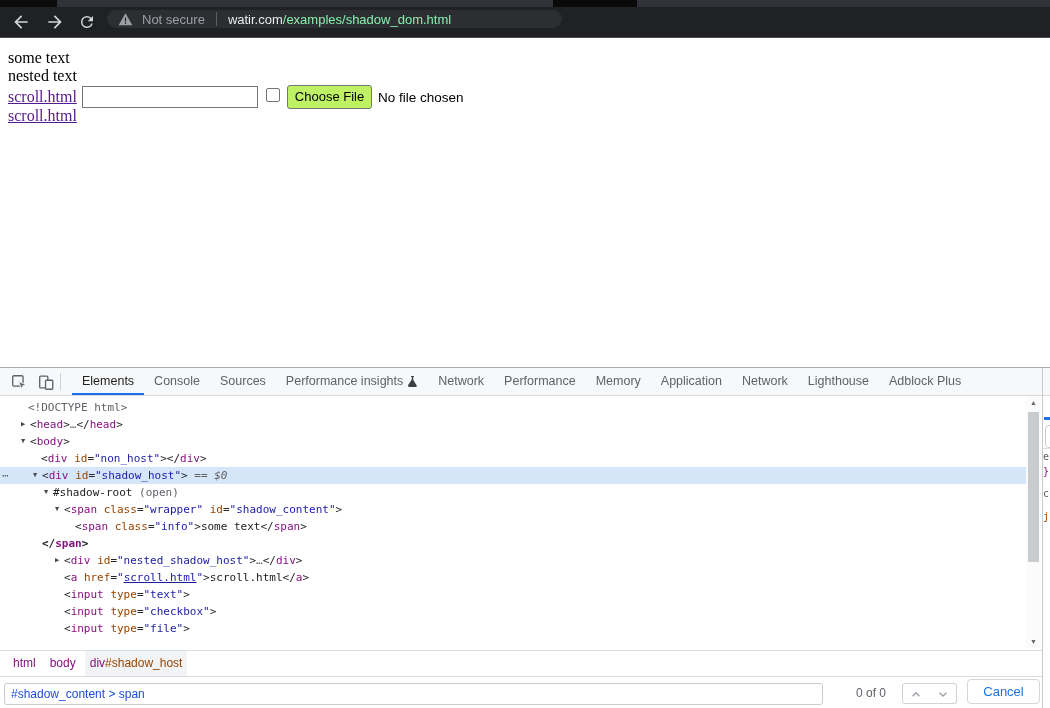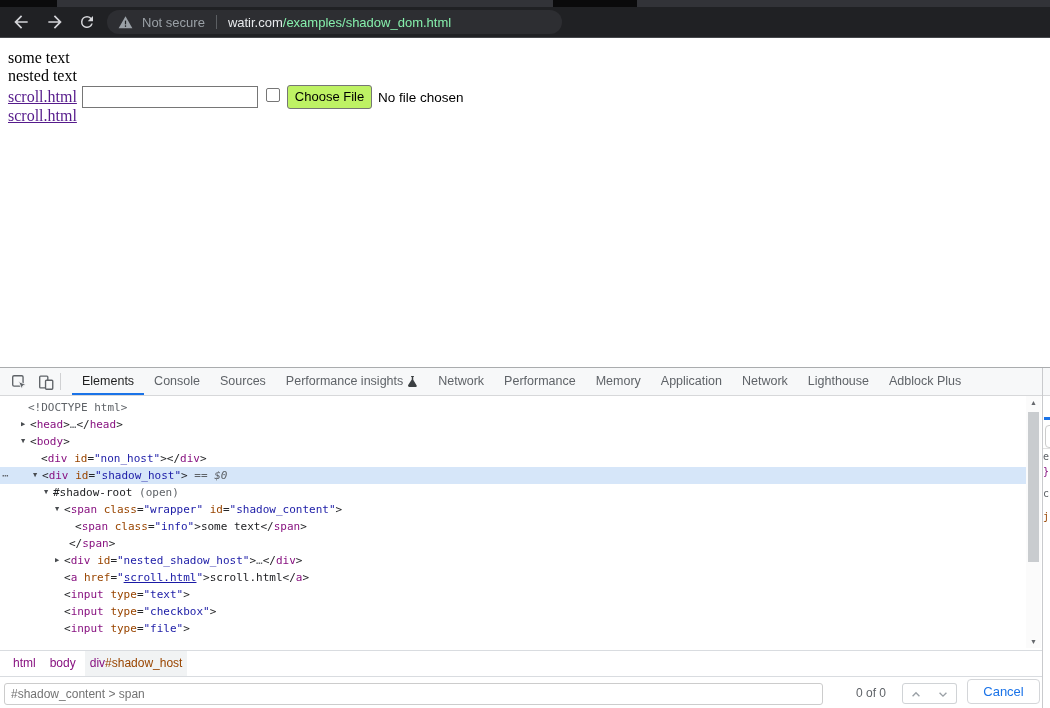--- a/index.html
+++ b/index.html
@@ -6,21 +6,21 @@
   body{width:1050px;height:708px;position:relative;overflow:hidden;background:#fff;
        font-family:"Liberation Sans",sans-serif;}
   .abs{position:absolute;}
 
   
   #top-strip{left:0;top:0;width:1050px;height:7px;background:#323338;}
   #strip-black-left{left:0;top:0;width:57px;height:7px;background:#0b0b0c;}
   #strip-black-tab{left:553px;top:0;width:84px;height:7px;background:#0a0a0b;}
   #toolbar{left:0;top:7px;width:1050px;height:30px;background:#202124;border-bottom:1px solid #45474b;}
   .nav-ic{position:absolute;top:4px;width:22px;height:22px;display:flex;align-items:center;justify-content:center;}
-  #omnibox{position:absolute;left:107px;top:3px;width:455px;height:24px;border-radius:12px;
+  #omnibox{position:absolute;left:107px;top:3px;width:455px;height:18px;border-radius:12px;
            background:#2d2e32;display:flex;align-items:center;color:#9aa0a6;font-size:13px;}
   #omnibox .warn{margin:0 9px 0 11px;display:flex;}
   #omnibox .divider{width:1px;height:14px;background:#5c5f63;margin:0 11px;}
   #omnibox .host{color:#e8eaed;}
   #omnibox .path{color:#86efac;}
 
   
   #page{left:0;top:38px;width:1050px;height:329px;background:#fff;}
   .serif{font-family:"Liberation Serif",serif;font-size:16px;color:#000;}
   .plink{font-family:"Liberation Serif",serif;font-size:16px;color:#551a8b;text-decoration:underline;cursor:pointer;}
@@ -77,21 +77,21 @@
   #crumb-bar{left:0;top:650px;width:1042px;height:26px;background:#fff;border-top:1px solid #d9dce0;
              box-sizing:border-box;display:flex;align-items:center;padding-left:8px;font-size:12px;}
   .crumb{height:25px;line-height:25px;padding:0 5px;margin-right:4px;white-space:nowrap;cursor:pointer;}
   .crumb.active{background:#f1f3f4;}
   .crumb .ct{color:var(--tag);}
   .crumb .ca{color:var(--attr);}
 
   
   #find-bar{left:0;top:676px;width:1042px;height:32px;background:#fff;border-top:1px solid #d9dce0;box-sizing:border-box;}
   #find-input{position:absolute;left:4px;top:6px;width:819px;height:22px;box-sizing:border-box;
-              border:1px solid #ccc;border-radius:3px;font-size:12px;color:#737373;line-height:20px;padding:0 6px;}
+              border:1px solid #ccc;border-radius:3px;font-size:12px;color:#1d4ed8;line-height:20px;padding:0 6px;}
   #find-count{position:absolute;left:850px;top:0;width:36px;height:32px;line-height:32px;text-align:right;
               font-size:12px;color:#5f6368;}
   .find-nav{position:absolute;top:6px;width:28px;height:21px;box-sizing:border-box;border:1px solid #d0d3d6;
             background:#fff;display:flex;align-items:center;justify-content:center;cursor:default;}
   #find-prev{left:902px;border-radius:3px 0 0 3px;}
   #find-next{left:929px;border-radius:0 3px 3px 0;border-left:none;}
   #cancel-btn{position:absolute;left:967px;top:2px;width:73px;height:25px;box-sizing:border-box;
               border:1px solid #d4d6d9;border-radius:4px;background:#fff;color:var(--accent);
               font-size:13px;text-align:center;line-height:23px;cursor:pointer;}
 </style>
@@ -203,21 +203,21 @@
 
 <div class="abs" id="elements-tree">
     <div class="row" style="padding-left: 28px;"><span class="tk-g">&lt;!DOCTYPE html&gt;</span></div>
     <div class="row" style="padding-left: 30px;"><span class="arr" style="left: 18px;">▶</span><span class="tk-p">&lt;</span><span class="tk-t">head</span><span class="tk-p">&gt;</span><span class="tk-g">…</span><span class="tk-p">&lt;/</span><span class="tk-t">head</span><span class="tk-p">&gt;</span></div>
     <div class="row" style="padding-left: 30px;"><span class="arr" style="left: 18px;">▼</span><span class="tk-p">&lt;</span><span class="tk-t">body</span><span class="tk-p">&gt;</span></div>
     <div class="row" style="padding-left: 41px;"><span class="tk-p">&lt;</span><span class="tk-t">div</span><span class="tk-n"> </span><span class="tk-a">id</span><span class="tk-p">=</span><span class="tk-v">"non_host"</span><span class="tk-p">&gt;&lt;/</span><span class="tk-t">div</span><span class="tk-p">&gt;</span></div>
     <div class="row sel" style="padding-left: 42px;"><span class="dots">⋯</span><span class="arr" style="left: 30px;">▼</span><span class="tk-p">&lt;</span><span class="tk-t">div</span><span class="tk-n"> </span><span class="tk-a">id</span><span class="tk-p">=</span><span class="tk-v">"shadow_host"</span><span class="tk-p">&gt;</span><span class="tk-i"> == $0</span></div>
     <div class="row" style="padding-left: 53px;"><span class="arr" style="left: 41px;">▼</span><span class="tk-s">#shadow-root</span><span class="tk-g"> (open)</span></div>
     <div class="row" style="padding-left: 64px;"><span class="arr" style="left: 52px;">▼</span><span class="tk-p">&lt;</span><span class="tk-t">span</span><span class="tk-n"> </span><span class="tk-a">class</span><span class="tk-p">=</span><span class="tk-v">"wrapper"</span><span class="tk-n"> </span><span class="tk-a">id</span><span class="tk-p">=</span><span class="tk-v">"shadow_content"</span><span class="tk-p">&gt;</span></div>
     <div class="row" style="padding-left: 75px;"><span class="tk-p">&lt;</span><span class="tk-t">span</span><span class="tk-n"> </span><span class="tk-a">class</span><span class="tk-p">=</span><span class="tk-v">"info"</span><span class="tk-p">&gt;</span><span class="tk-s">some text</span><span class="tk-p">&lt;/</span><span class="tk-t">span</span><span class="tk-p">&gt;</span></div>
-    <div class="row" style="padding-left: 69px;"><span class="tk-p">&lt;/</span><span class="tk-t">span</span><span class="tk-p">&gt;</span></div>
+    <div class="row" style="padding-left: 42px; font-weight: bold;"><span class="tk-p">&lt;/</span><span class="tk-t">span</span><span class="tk-p">&gt;</span></div>
     <div class="row" style="padding-left: 64px;"><span class="arr" style="left: 52px;">▶</span><span class="tk-p">&lt;</span><span class="tk-t">div</span><span class="tk-n"> </span><span class="tk-a">id</span><span class="tk-p">=</span><span class="tk-v">"nested_shadow_host"</span><span class="tk-p">&gt;</span><span class="tk-g">…</span><span class="tk-p">&lt;/</span><span class="tk-t">div</span><span class="tk-p">&gt;</span></div>
     <div class="row" style="padding-left: 64px;"><span class="tk-p">&lt;</span><span class="tk-t">a</span><span class="tk-n"> </span><span class="tk-a">href</span><span class="tk-p">=</span><span class="tk-v">"</span><span class="tk-l">scroll.html</span><span class="tk-v">"</span><span class="tk-p">&gt;</span><span class="tk-s">scroll.html</span><span class="tk-p">&lt;/</span><span class="tk-t">a</span><span class="tk-p">&gt;</span></div>
     <div class="row" style="padding-left: 64px;"><span class="tk-p">&lt;</span><span class="tk-t">input</span><span class="tk-n"> </span><span class="tk-a">type</span><span class="tk-p">=</span><span class="tk-v">"text"</span><span class="tk-p">&gt;</span></div>
     <div class="row" style="padding-left: 64px;"><span class="tk-p">&lt;</span><span class="tk-t">input</span><span class="tk-n"> </span><span class="tk-a">type</span><span class="tk-p">=</span><span class="tk-v">"checkbox"</span><span class="tk-p">&gt;</span></div>
     <div class="row" style="padding-left: 64px;"><span class="tk-p">&lt;</span><span class="tk-t">input</span><span class="tk-n"> </span><span class="tk-a">type</span><span class="tk-p">=</span><span class="tk-v">"file"</span><span class="tk-p">&gt;</span></div>
   </div>
 
 <div class="abs" id="tree-scrollbar">
   <div class="sb-arrow" style="top:3px">▲</div>
   <div id="sb-thumb"></div>

